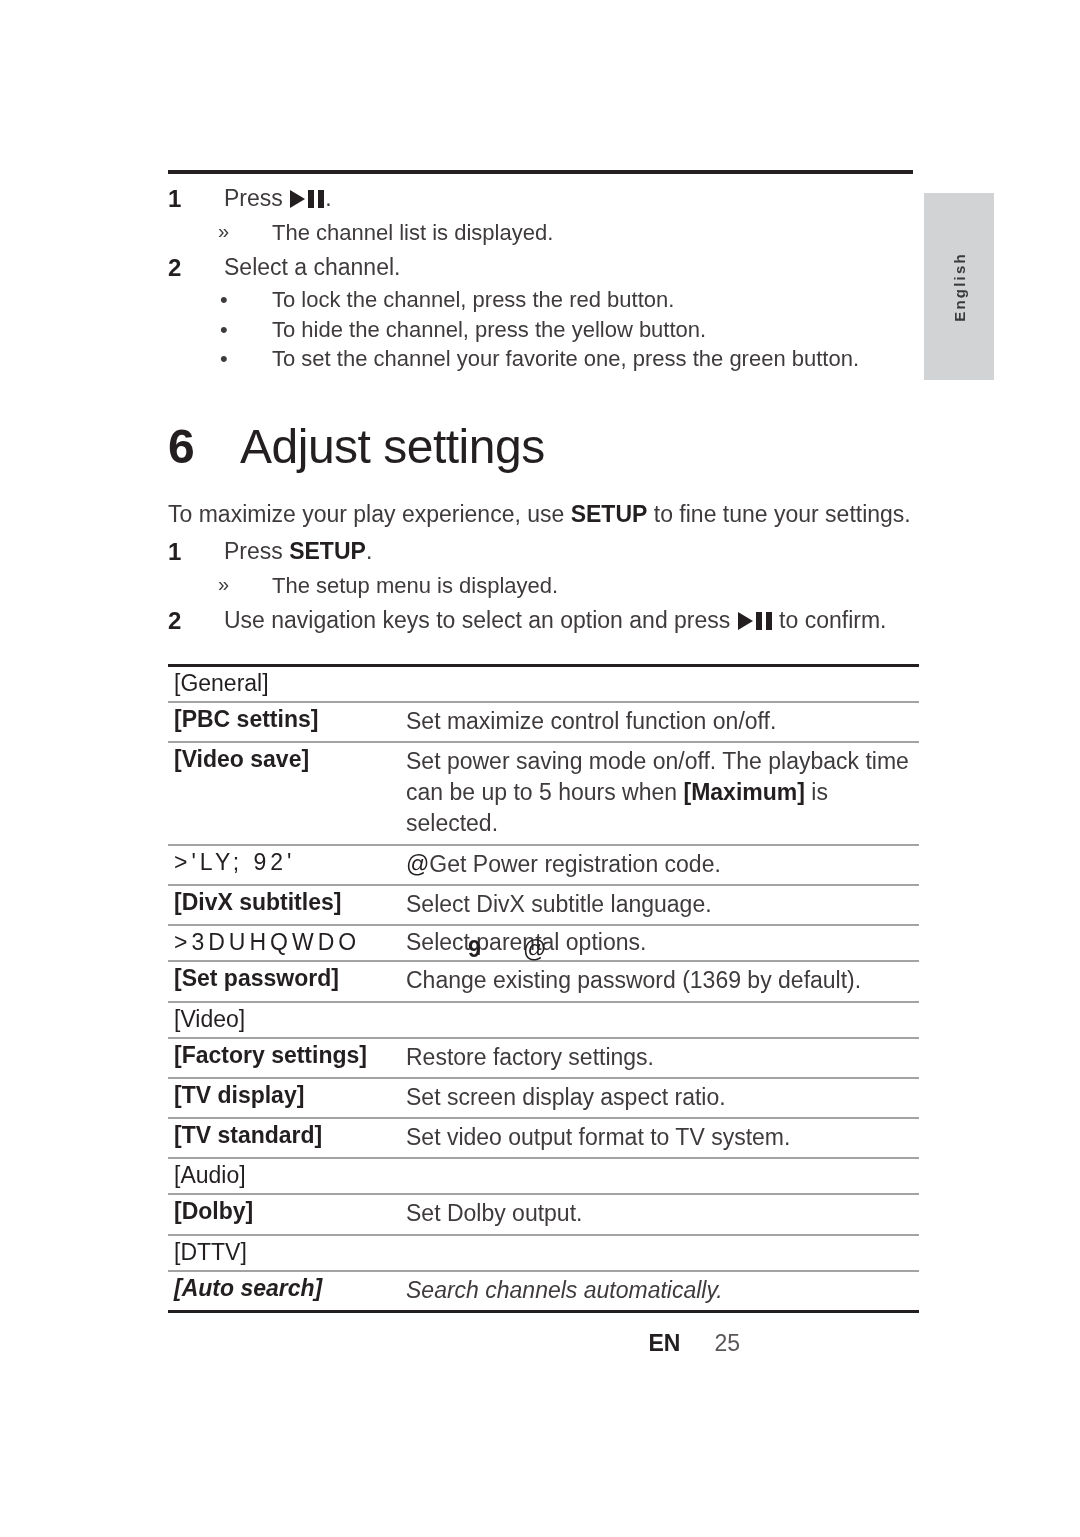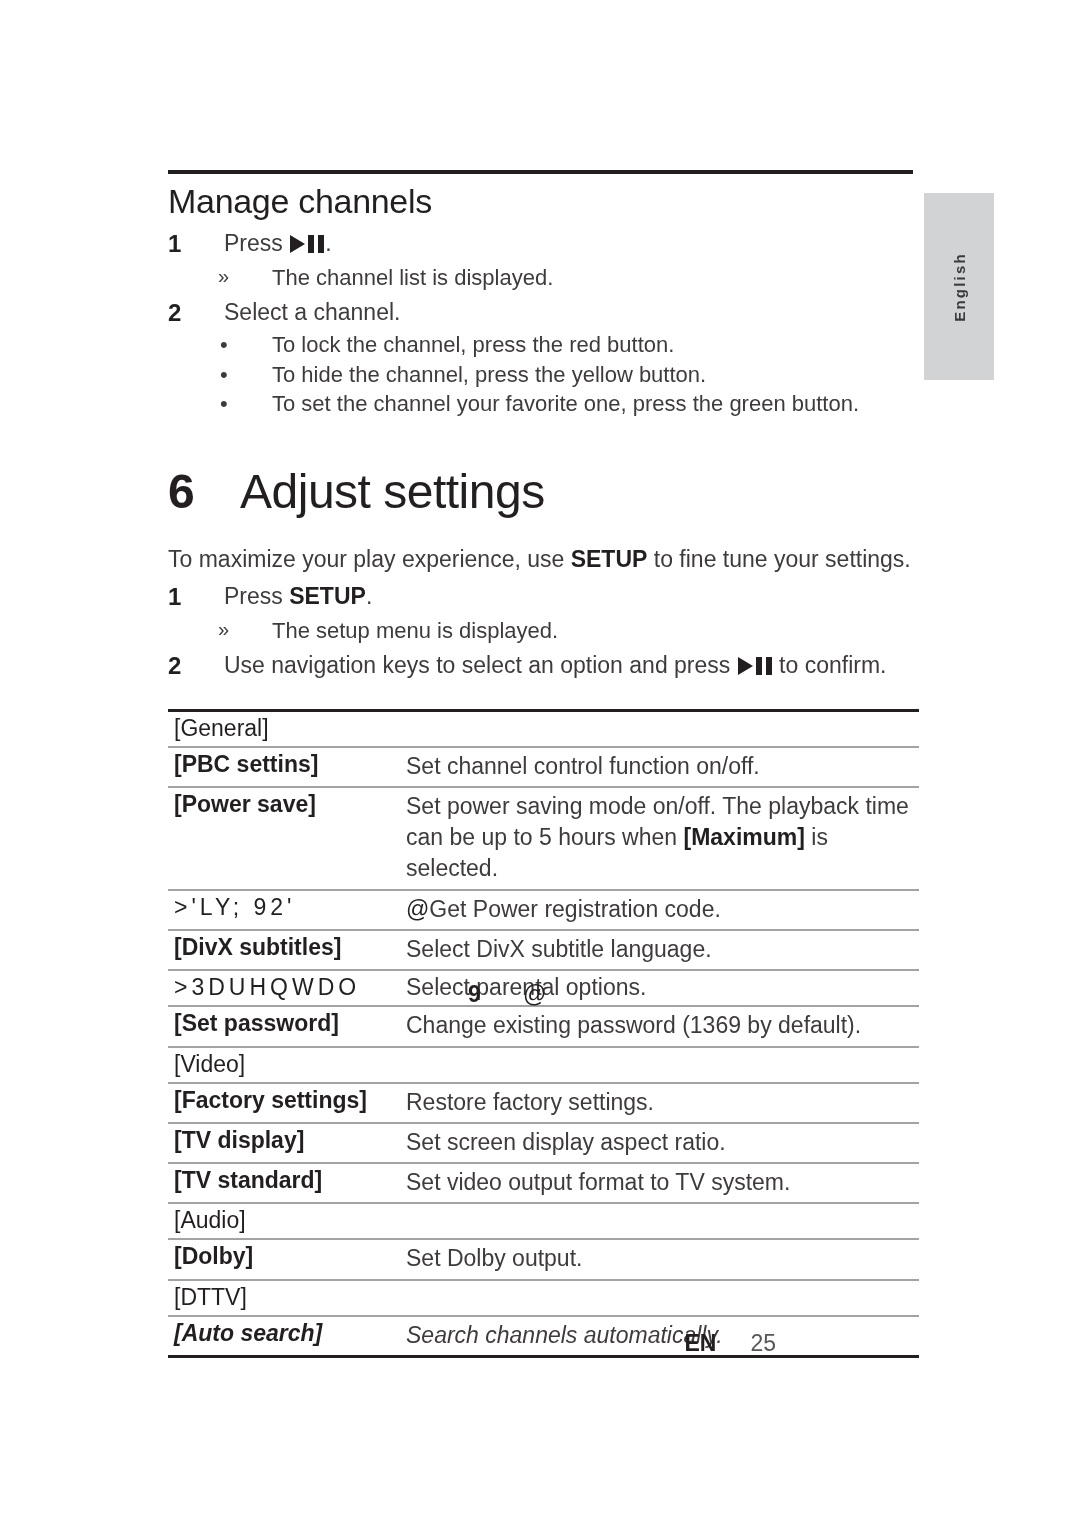--- a/index.html
+++ b/index.html
@@ -255,39 +255,37 @@
   .footer {
     position: absolute;
     left: 0;
     top: 1330px;
     width: 908px;
     text-align: right;
     padding-right: 168px;
     box-sizing: border-box;
     font-size: 23px;
     color: #231f20;
-    margin-left: 36px;
   }
   .footer .fl { font-weight: bold; }
   .footer .fp { margin-left: 34px; color: #5a5658; }
 </style>
 </head>
 <body>
 
 <div class="page">
 
   <div class="lang-tab">
     <span class="lang-text">English</span>
   </div>
 
   <div class="content">
 
     <div class="rule-top"></div>
 
-    <h1 class="section-title">Manage channels</h1>
 
     <div class="steps">
 
       <div class="step">
         <div class="step-num">1</div>
         <div class="step-body">
           <span>Press </span><span class="playpause">
               <span class="tri"></span>
               <span class="bar"></span>
               <span class="bar"></span>
@@ -363,27 +361,27 @@
             <span class="item-desc"></span>
           </td>
         </tr>
 
 
         <tr>
           <td class="col-name">
             <span class="item-name">[PBC settins]</span>
           </td>
           <td class="col-desc">
-            <span class="item-desc">Set channel control function on/off.</span>
-          </td>
-        </tr>
-
-        <tr>
-          <td class="col-name">
-            <span class="item-name">[Power save]</span>
+            <span class="item-desc">Set maximize control function on/off.</span>
+          </td>
+        </tr>
+
+        <tr>
+          <td class="col-name">
+            <span class="item-name">[Video save]</span>
           </td>
           <td class="col-desc">
             <div class="item-desc">
               <span>Set power saving mode on/off. The playback time</span><br>
               <span>can be up to 5 hours when </span><span class="bold">[Maximum]</span><span> is selected.</span>
             </div>
           </td>
         </tr>
 
         <tr>

